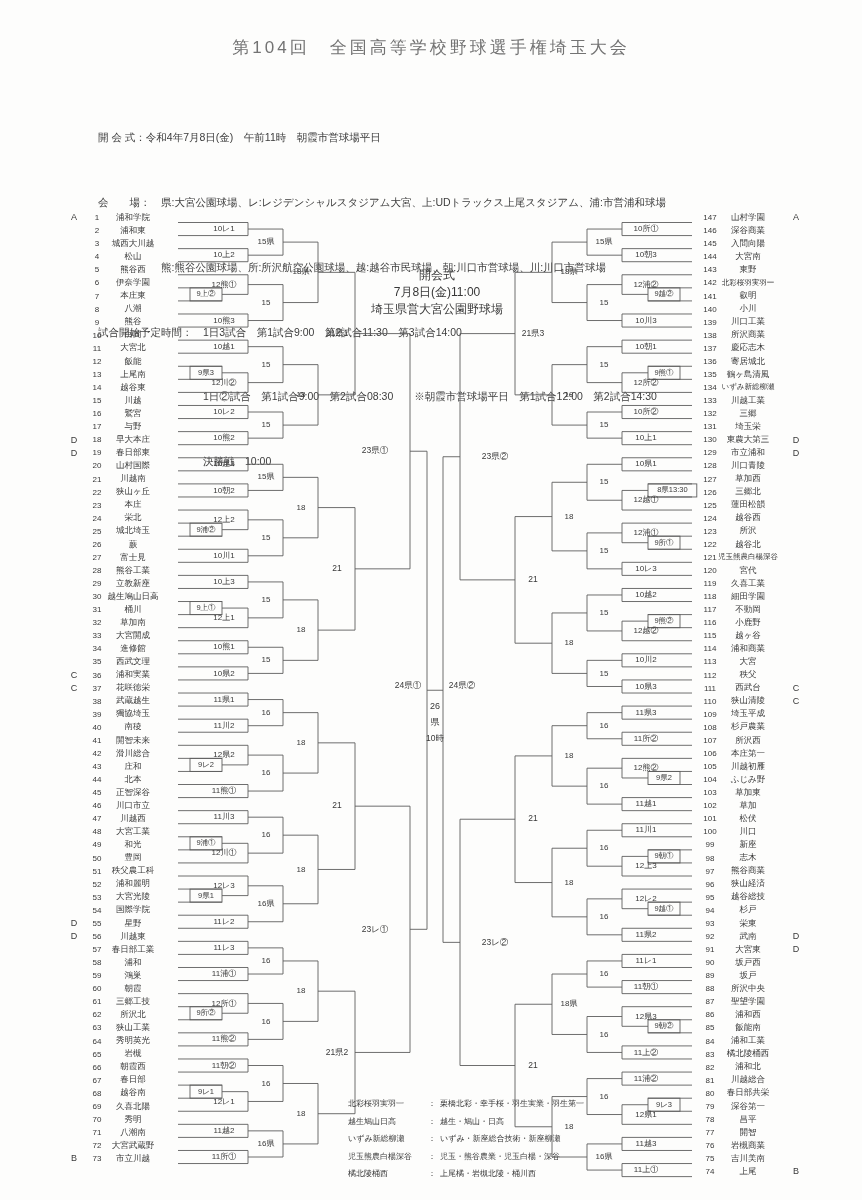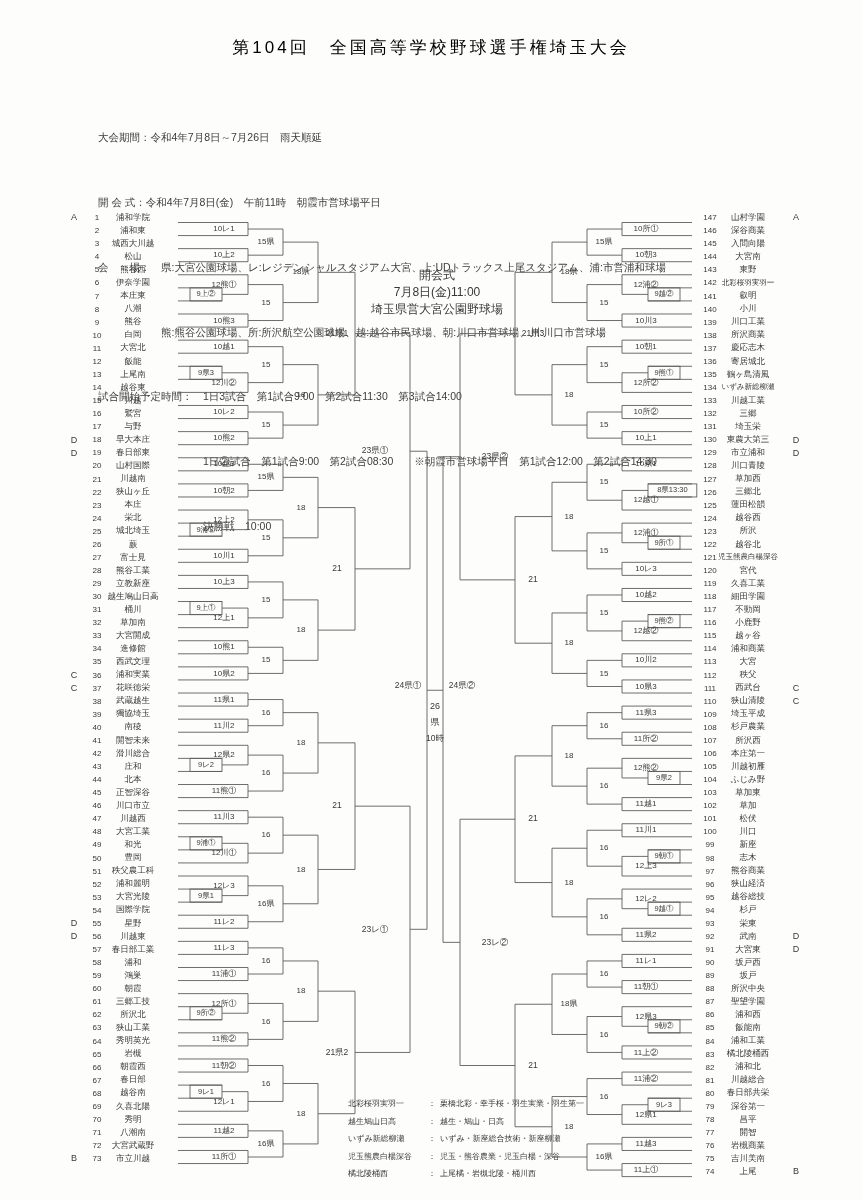--- a/index.html
+++ b/index.html
@@ -1,32 +1,31 @@
 <!DOCTYPE html>
 <html><head>
 <meta charset="utf-8">
 <style>
   html,body{margin:0;padding:0;background:#e8e8e8;}
   .page{position:relative;width:862px;height:1200px;background:#fdfdfc;overflow:hidden;
         font-family:"Liberation Sans",sans-serif;color:#3a3a3a;}
   .title{position:absolute;top:36px;left:0;width:862px;text-align:center;
-         font-size:17px;letter-spacing:3px;color:#000000;}
+         font-size:17px;letter-spacing:3px;color:#737373;}
   .info{position:absolute;left:98px;top:84px;font-size:10.5px;line-height:21.6px;
         white-space:pre;color:#3c3c3c;}
   svg{position:absolute;left:0;top:0;}
   svg text{font-family:"Liberation Sans",sans-serif;fill:#383838;}
   svg line,svg rect{stroke:#5e5e5e;stroke-width:0.9;fill:none;}
 </style>
 </head>
 <body>
 
 <div class="page">
   <div class="title">第104回　全国高等学校野球選手権埼玉大会</div>
   <div class="info">
-    <div>大会期間：令和4年7月8日～7月26日　雨天順延</div>
     <div>開 会 式：令和4年7月8日(金)　午前11時　朝霞市営球場平日</div>
     <div>会　　場：　県:大宮公園球場、レ:レジデンシャルスタジアム大宮、上:UDトラックス上尾スタジアム、浦:市営浦和球場</div>
     <div>　　　　　　熊:熊谷公園球場、所:所沢航空公園球場、越:越谷市民球場、朝:川口市営球場、川:川口市営球場</div>
     <div>試合開始予定時間：　1日3試合　第1試合9:00　第2試合11:30　第3試合14:00</div>
     <div>　　　　　　　　　　1日②試合　第1試合9:00　第2試合08:30　　※朝霞市営球場平日　第1試合12:00　第2試合14:30</div>
     <div>　　　　　　　　　　決勝戦　10:00</div>
   </div>
   <svg id="bracket" width="862" height="1200" viewBox="0 0 862 1200">
       <text x="97" y="218" text-anchor="middle" dominant-baseline="middle" font-size="8">1</text>
       <text x="133" y="217.5" text-anchor="middle" dominant-baseline="middle" font-size="8.5">浦和学院</text>

